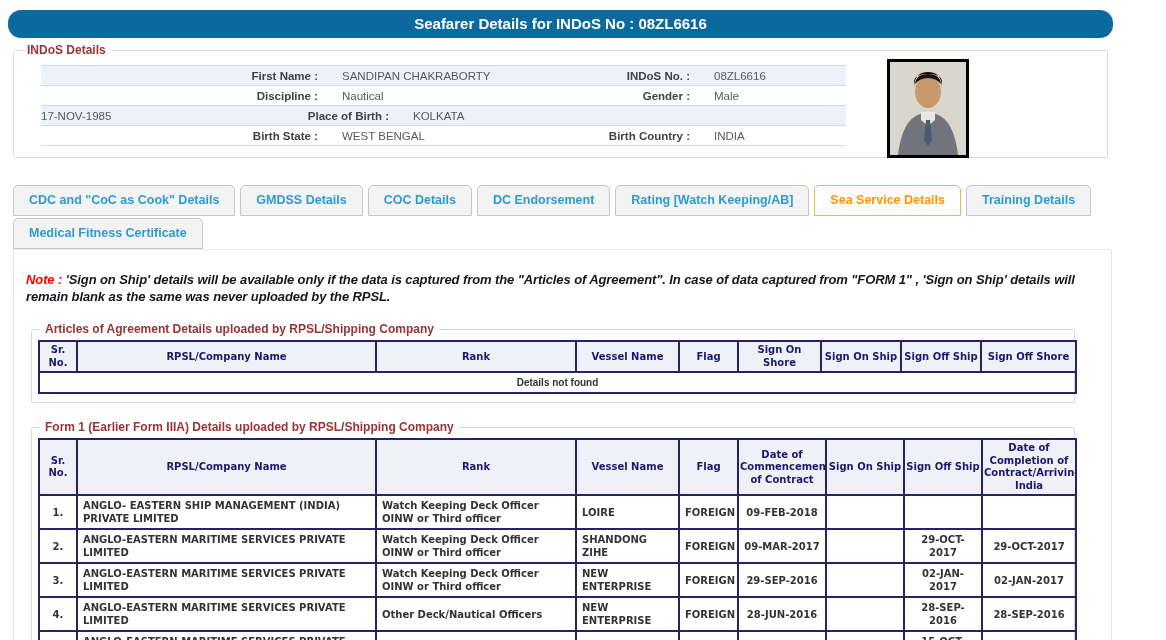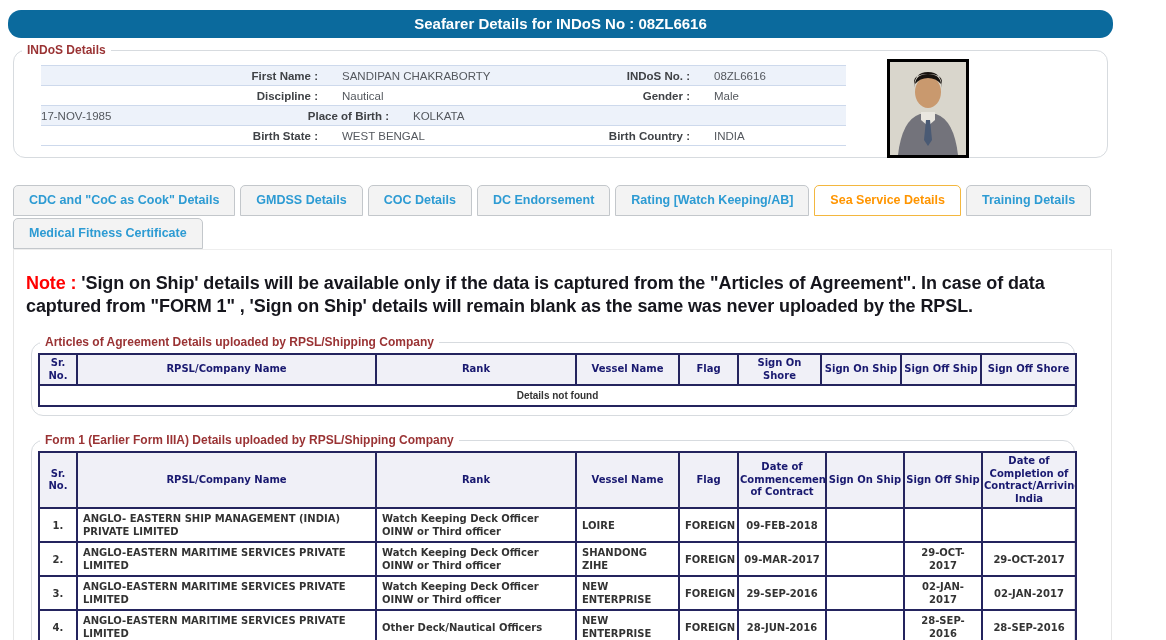--- a/index.html
+++ b/index.html
@@ -2,21 +2,21 @@
 <html><head>
 <meta charset="utf-8">
 <style>
   * { box-sizing: border-box; margin: 0; padding: 0; }
   html, body { width: 1166px; height: 640px; overflow: hidden; background: #fff;
     font-family: "Liberation Sans", sans-serif; }
 
   .title-bar { margin: 10px 53px 0 8px; background: #0b6a9d; color: #fff;
     text-align: center; font-size: 15px; font-weight: bold; padding: 5px 0 6px 0; border-radius: 13px; }
 
-  .fieldset { position: relative; border: 1px solid #d7dbdf; border-radius: 12px; background: #fff; }
+  .fieldset { position: relative; border: 1px solid #d7dbdf; border-radius: 2px; background: #fff; }
   .legend { position: absolute; top: -8px; left: 8px; background: #fff; padding: 0 5px;
     color: #9a3334; font-weight: bold; font-size: 12px; white-space: nowrap; }
 
   
   .indos-box { margin: 12px 58px 0 13px; height: 108px; }
   .indos-rows { margin: 14px 0 0 27px; width: 805px; border-top: 1px solid #cdd9ec; }
   .ind-row { display: flex; align-items: center; min-height: 20px;
     border-bottom: 1px solid #cdd9ec; font-size: 11.5px; gap: 16px; }
   .ind-row.alt { background: #edf2fa; }
   .ind-label { width: 285px; text-align: right; padding-right: 8px; font-weight: bold; color: #3f4246; }
@@ -30,22 +30,22 @@
   .tabs-area { margin: 27px 54px 0 13px; }
   .tab-row { display: flex; gap: 5px; }
   .tab { background: #f3f3f3; border: 1px solid #c3c7cb; border-radius: 5px 5px 0 0;
     color: #2d9bd3; font-weight: bold; font-size: 12.5px; padding: 7px 15px 8px 15px;
     cursor: pointer; white-space: nowrap; }
   .tab.active { background: #fff; border-color: #f3b73f; color: #ff9500; }
   .tab-row2 { margin-top: 2px; }
   .tab-panel { border-left: 1px solid #e6e6e6; border-right: 1px solid #e6e6e6;
     border-top: 1px solid #eee; min-height: 420px; padding: 0 8px; }
 
-  .note { margin: 22px 4px 0 4px; font-size: 18px; font-weight: bold; color: #16161d;
-    line-height: 1.28; letter-spacing: -0.1px; }
+  .note { margin: 22px 4px 0 4px; font-size: 13px; font-weight: bold; color: #16161d;
+    line-height: 1.28; letter-spacing: -0.1px; font-style: italic; }
   .note .note-label { color: #f00; }
 
   
   .tbl-box1 { margin: 24px 28px 0 9px; padding: 10px 6px 8px 6px; }
   .tbl-box2 { margin: 24px 28px 0 9px; padding: 10px 6px 10px 6px; }
   table.grid { border-collapse: collapse; table-layout: fixed; width: 1037px;
     font-family: "DejaVu Sans", sans-serif; }
   table.grid th, table.grid td { border: 2px solid #24245e; overflow: hidden; }
   table.grid th { background: #f0f0f7; color: #191970; font-weight: bold; font-size: 10px;
     text-align: center; padding: 2px 1px; line-height: 1.25; }

